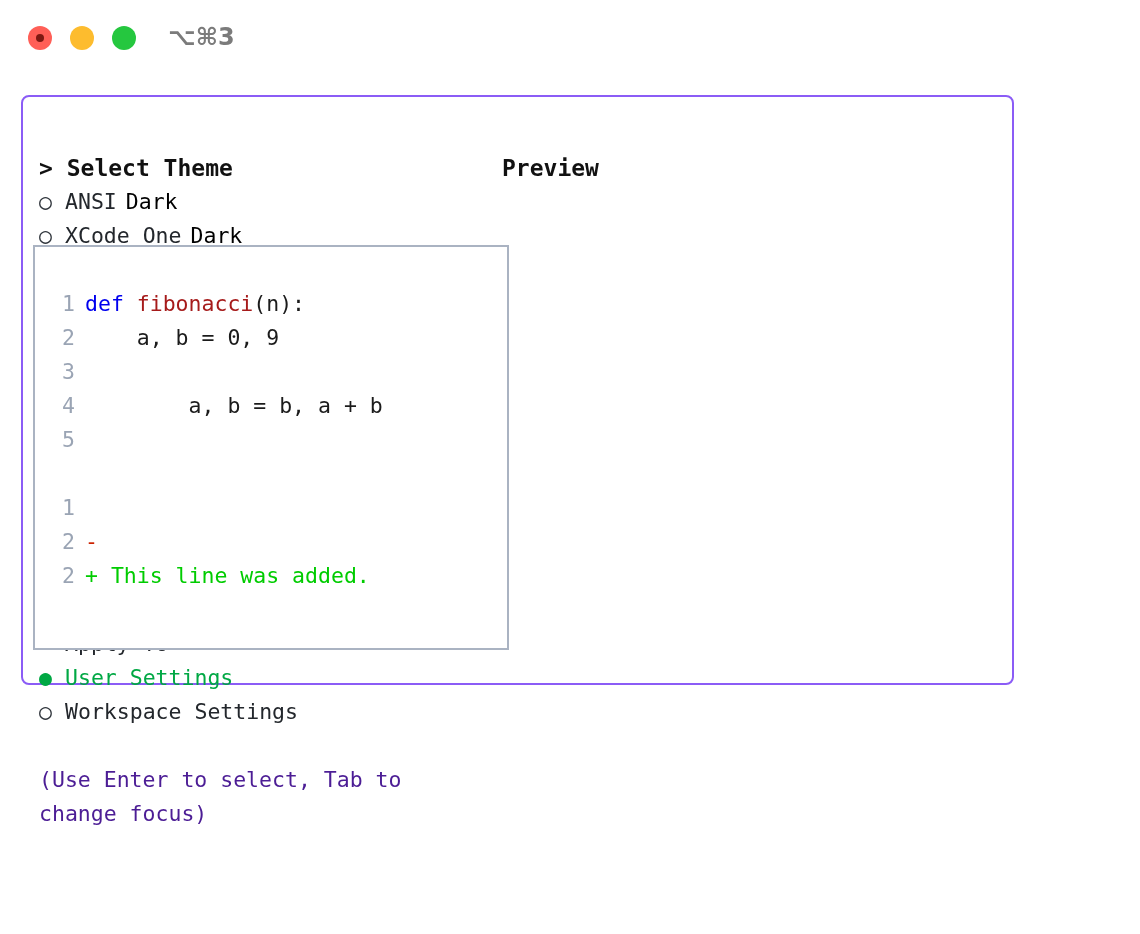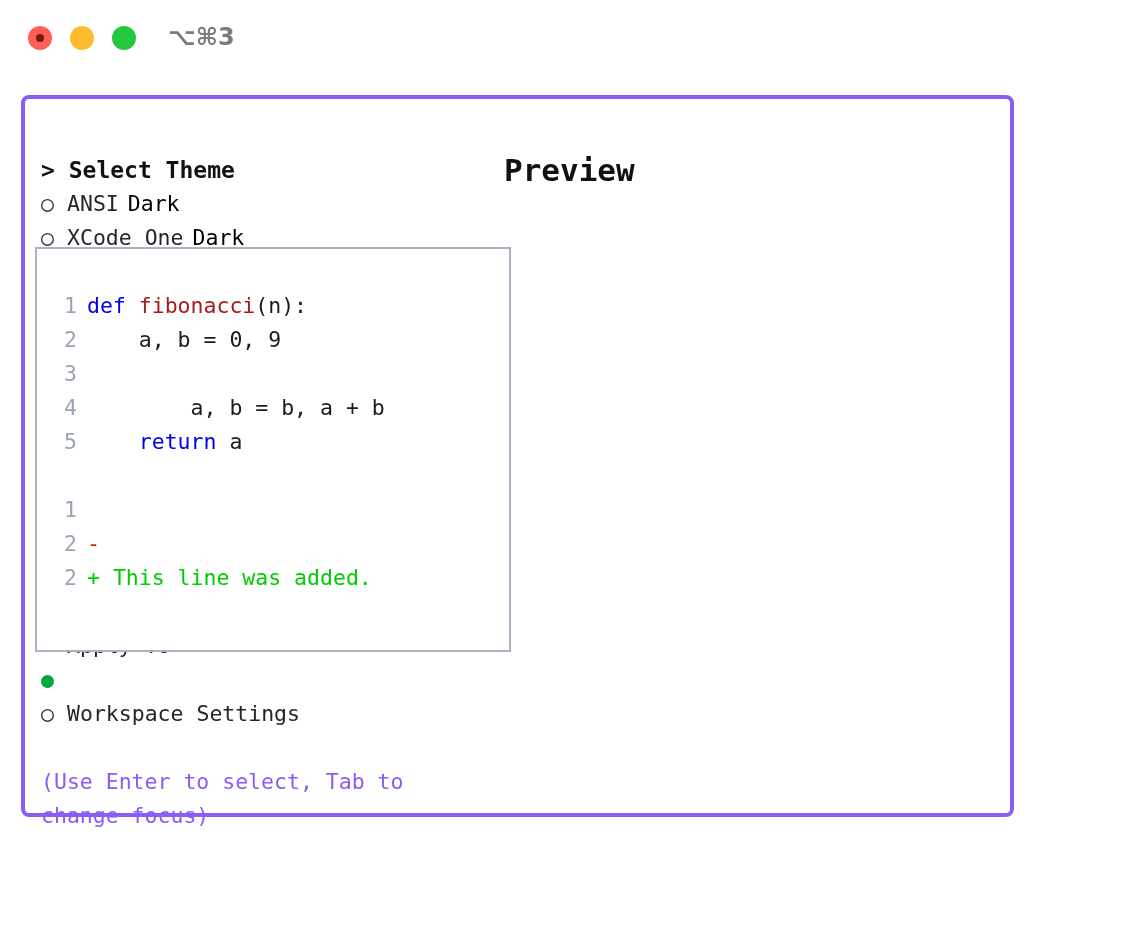--- a/index.html
+++ b/index.html
@@ -66,22 +66,22 @@
     color: #7b7b7b;
     letter-spacing: 0px;
     white-space: pre;
   }
 
   
   .panel {
     position: absolute;
     left: 21px; top: 95px;
     width: 993px;
-    height: 722px;
-    border: 4px solid #8b5cf6;
+    height: 590px;
+    border: 2px solid #8b5cf6;
     border-radius: 8px;
     box-sizing: border-box;
     background: #ffffff;
   }
 
   
   .left-col {
     position: absolute;
     left: 16px;
     top: 54px;
@@ -120,35 +120,35 @@
   .section-head {
     font-size: 21.5px;
     color: #23272c;
     line-height: 34px;
     padding-left: 26px;
     white-space: pre;
   }
   .spacer-row { height: 34px; }
 
   .hint {
-    color: #8b5cf6;
+    color: #4c1d95;
     font-size: 21.5px;
     line-height: 34px;
     white-space: pre;
   }
 
   
   .right-col {
     position: absolute;
     left: 479px;
     top: 54px;
     width: 490px;
   }
   .preview-title {
-    font-size: 31px;
+    font-size: 23px;
     font-weight: bold;
     color: #111111;
     line-height: 34px;
     white-space: pre;
   }
   .code-box {
     position: absolute;
     left: 10px;
     top: 148px;
     width: 476px;
@@ -212,40 +212,40 @@
           <div class="opt-row"><span class="marker">○</span><span class="opt-label">ANSI Light</span><span class="opt-tag">Light</span></div>
           <div class="opt-row"><span class="marker">○</span><span class="opt-label">Ayu Light</span><span class="opt-tag">Light</span></div>
           <div class="opt-row selected"><span class="marker sel">●</span><span class="opt-label">Default Light</span><span class="opt-tag">Light</span></div>
           <div class="opt-row"><span class="marker">○</span><span class="opt-label">GitHub Light</span><span class="opt-tag">Light</span></div>
           <div class="opt-row"><span class="marker">○</span><span class="opt-label">Google Code</span><span class="opt-tag">Light</span></div>
           <div class="opt-row"><span class="marker">○</span><span class="opt-label">XCode</span><span class="opt-tag">Light</span></div>
         </div>
       <div class="spacer-row"></div>
       <div class="section-head">Apply To</div>
       <div id="apply-list">
-          <div class="opt-row selected"><span class="marker sel">●</span></div>
+          <div class="opt-row selected"><span class="marker sel">●</span><span class="opt-label">User Settings</span></div>
           <div class="opt-row"><span class="marker">○</span><span class="opt-label">Workspace Settings</span></div>
         </div>
       <div class="spacer-row"></div>
       <div class="hint">(Use Enter to select, Tab to</div>
       <div class="hint">change focus)</div>
     </div>
 
     <div class="right-col">
       <div class="preview-title">Preview</div>
     </div>
 
     <div class="code-box">
       <div class="code-inner">
         <div id="code-lines">
             <div class="code-line"><span class="ln">1</span><span><span class="tok-kw">def </span><span class="tok-fn">fibonacci</span><span class="tok-plain">(n):</span></span></div>
             <div class="code-line"><span class="ln">2</span><span><span class="tok-plain">    a, b = 0, 9</span></span></div>
             <div class="code-line"><span class="ln">3</span></div>
             <div class="code-line"><span class="ln">4</span><span><span class="tok-plain">        a, b = b, a + b</span></span></div>
-            <div class="code-line"><span class="ln">5</span><span><span class="tok-kw">    return </span><span class="tok-plain">a</span></span></div>
+            <div class="code-line"><span class="ln">5</span></div>
           </div>
         <div class="blank-line"></div>
         <div id="diff-lines">
             <div class="code-line"><span class="ln">1</span><span class="tok-ctx">  </span></div>
             <div class="code-line"><span class="ln">2</span><span class="tok-del">- </span></div>
             <div class="code-line"><span class="ln">2</span><span class="tok-add">+ </span><span class="tok-add">This line was added.</span></div>
           </div>
       </div>
     </div>
 

